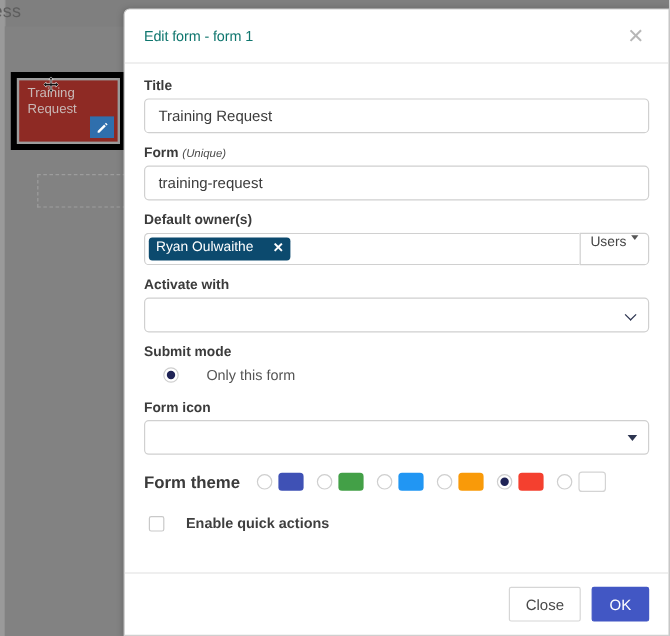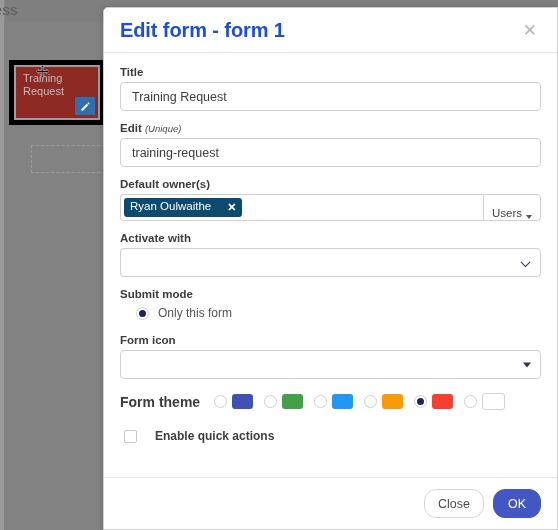--- a/index.html
+++ b/index.html
@@ -132,23 +132,23 @@
   #modal-header {
     height: 45px;
     min-height: 45px;
     border-bottom: 1px solid #e4e4e4;
     display: flex;
     align-items: center;
     padding: 0 16px 0 16px;
     box-sizing: border-box;
   }
   #modal-title {
-    font-size: 20px;
-    font-weight: bold;
-    color: #1d4ed8;
+    font-size: 12px;
+    font-weight: normal;
+    color: #0f766e;
     flex: 1;
     letter-spacing: -.1px;
   }
   #modal-close {
     font-size: 17px;
     color: #b7b7b7;
     cursor: pointer;
     line-height: 1;
     padding: 2px 4px;
     background: none;
@@ -225,21 +225,21 @@
     cursor: pointer;
   }
   #owner-type-button {
     min-width: 58px;
     border: 1px solid #d0d0d0;
     border-radius: 0 4px 4px 0;
     background: #fff;
     font-size: 11.5px;
     color: #444;
     display: flex;
-    align-items: flex-end;
+    align-items: flex-start;
     justify-content: center;
     gap: 4px;
     cursor: pointer;
     box-sizing: border-box;
     font-family: "Liberation Sans", sans-serif;
   }
   .caret-down {
     width: 0; height: 0;
     border-left: 3.5px solid transparent;
     border-right: 3.5px solid transparent;
@@ -273,22 +273,22 @@
     transform: translateY(-50%);
     width: 0; height: 0;
     border-left: 4px solid transparent;
     border-right: 4px solid transparent;
     border-top: 5px solid #2d3550;
   }
 
   
   .radio-row {
     display: flex;
-    align-items: center;
-    gap: 9px;
+    align-items: flex-start;
+    gap: 23px;
     margin: 6px 0 0 16px;
     cursor: pointer;
   }
   .radio {
     width: 13px; height: 13px;
     border: 1px solid #cfcfcf;
     border-radius: 50%;
     box-sizing: border-box;
     background: #fff;
     display: flex;
@@ -367,21 +367,21 @@
     display: flex;
     align-items: center;
     justify-content: flex-end;
     gap: 9px;
     padding: 0 16px;
     box-sizing: border-box;
   }
   .btn {
     height: 29px;
     min-width: 48px;
-    border-radius: 12px;
+    border-radius: 2px;
     font-size: 12.5px;
     cursor: pointer;
     font-family: "Liberation Sans", sans-serif;
     padding: 0 13px;
   }
   #close-button {
     background: #ffffff;
     border: 1px solid #d6d6d6;
     color: #4a4a4a;
   }
@@ -435,21 +435,21 @@
 
   <div id="modal-body">
 
     <div class="field-block">
       <label class="field-label">Title</label>
       <input class="text-input" type="text" value="Training Request" style="">
     </div>
 
     <div class="field-block">
       <label class="field-label">
-        <span>Edit</span>
+        <span>Form</span>
         <span class="label-sub">(Unique)</span>
       </label>
       <input class="text-input" type="text" value="training-request" style="">
     </div>
 
     <div class="field-block">
       <label class="field-label">Default owner(s)</label>
       <div id="owner-row">
         <div id="owner-tokens">
           <span class="owner-token">

